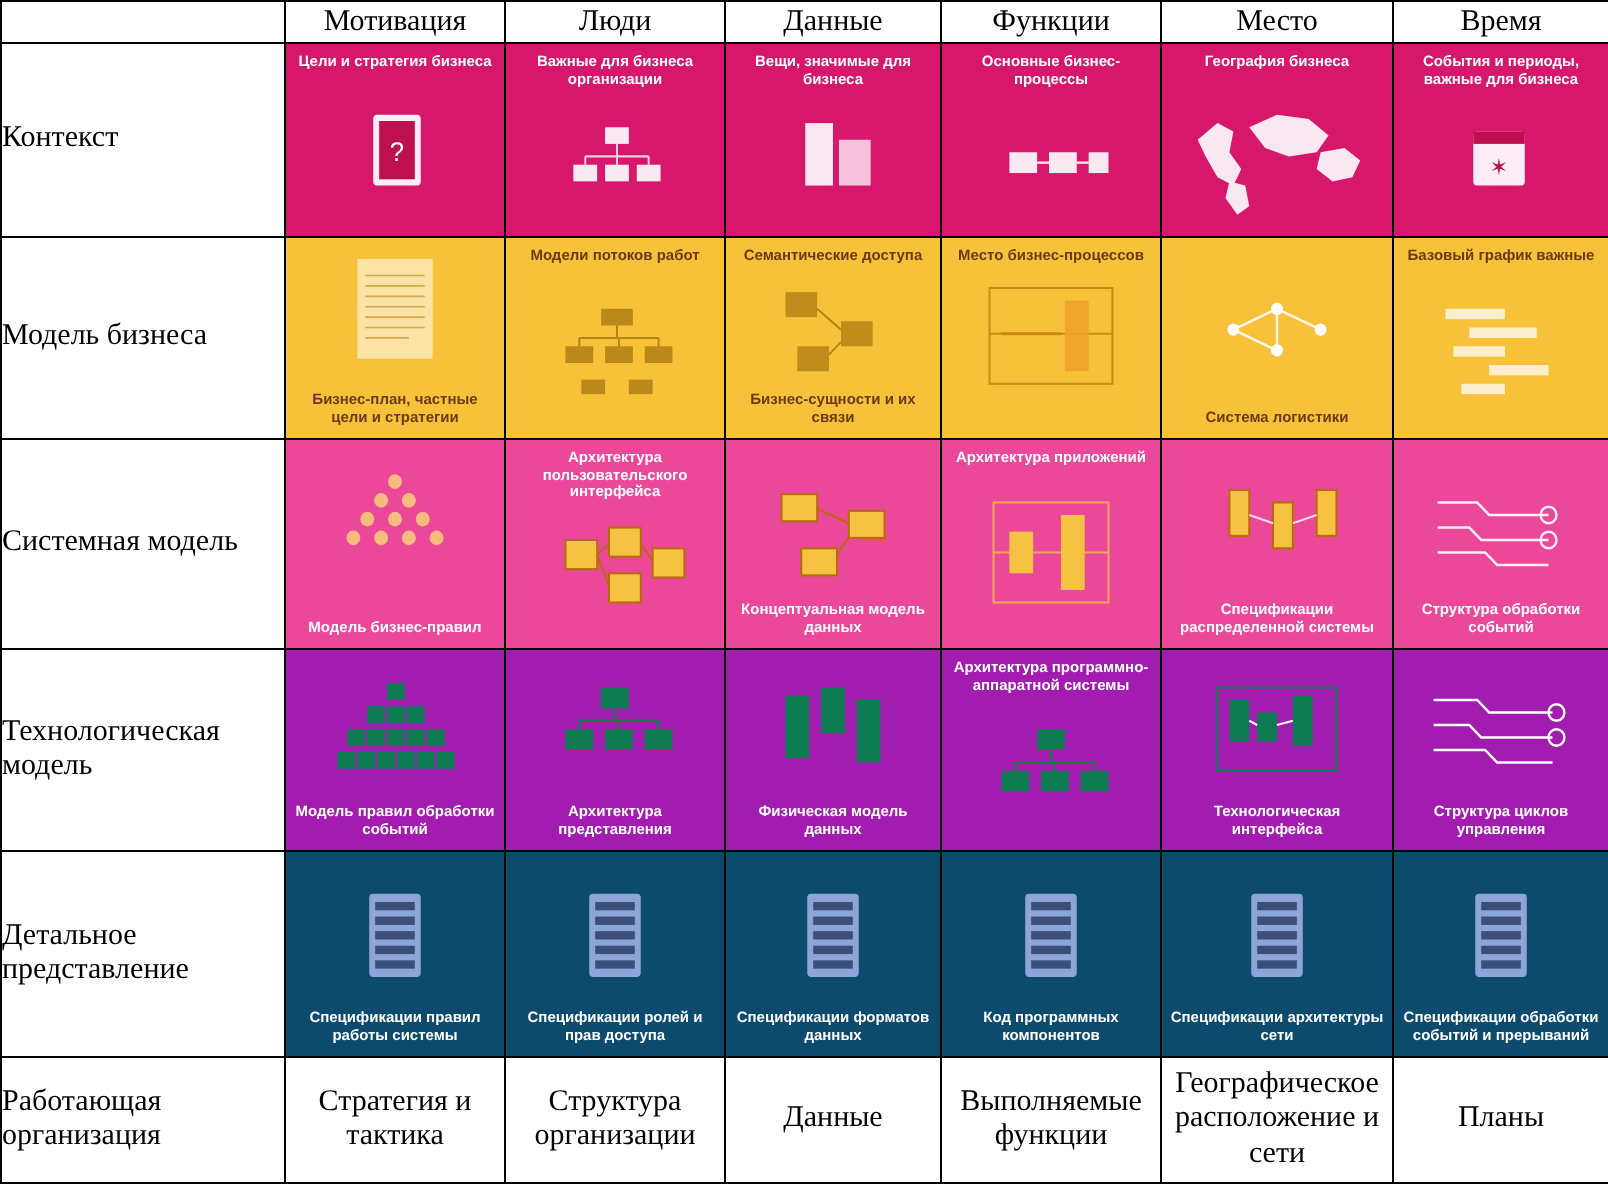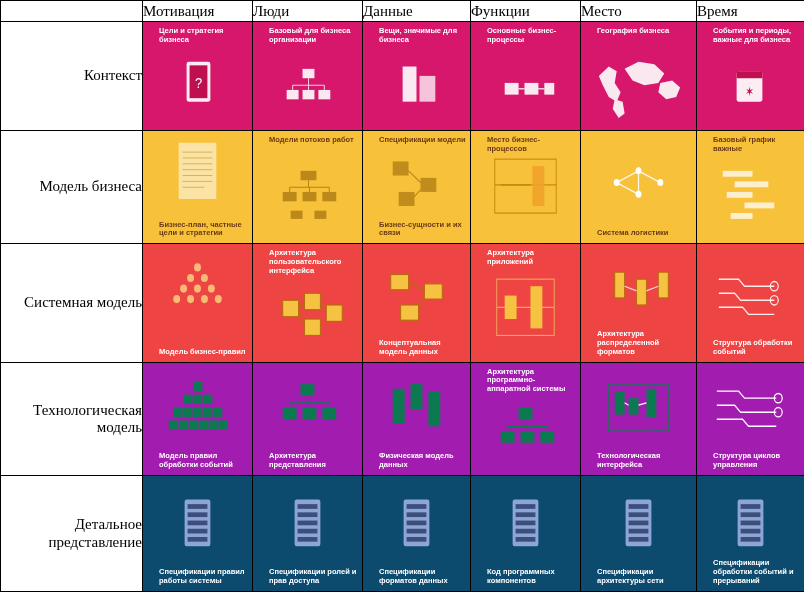--- a/index.html
+++ b/index.html
@@ -31,69 +31,69 @@
   col.c1 { width: 110px; }
   col.c2 { width: 110px; }
   col.c3 { width: 108px; }
   col.c4 { width: 110px; }
   col.c5 { width: 116px; }
   col.c6 { width: 108px; }
 
   thead th {
     font-size: 15px;
     font-weight: normal;
-    text-align: left;
+    text-align: center;
     padding: 6px 0 6px 8px;
     height: 20px;
     background: #ffffff;
     color: #000000;
   }
   th.corner { background: #ffffff; }
 
   td.rowlabel {
     font-size: 15px;
-    text-align: right;
+    text-align: left;
     padding-left: 8px;
     background: #ffffff;
     color: #000000;
     line-height: 1.15;
   }
 
   .cell {
     position: relative;
     width: 100%;
     height: 100%;
     box-sizing: border-box;
   }
   .cell .cap {
     position: absolute;
-    left: 12px;
+    left: 0;
     right: 0;
     font-family: "Liberation Sans", sans-serif;
     font-size: 7.5px;
     font-weight: bold;
     color: #ffffff;
     line-height: 1.18;
-    text-align: left;
+    text-align: center;
     padding: 0 4px;
     box-sizing: border-box;
   }
   .cap.top { top: 5px; }
   .cap.bottom { bottom: 5px; }
   .cap.dark { color: #6b3a16; }
 
   .art {
     position: absolute;
     left: 0; right: 0; top: 0; bottom: 0;
   }
 
   
   .bg-ctx { background: #d6176b; }
   .bg-biz { background: #f7c13a; }
-  .bg-sys { background: #ef4444; }
+  .bg-sys { background: #ec4899; }
   .bg-tech { background: #a21caf; }
   .bg-det { background: #0c4a6e; }
 
   td.plain {
     text-align: center;
     font-size: 15px;
     color: #000000;
     line-height: 1.15;
     background: #ffffff;
   }
@@ -153,21 +153,21 @@
               </g>
               <g stroke="#ffffff" stroke-width="1" opacity="0.8">
                 <line x1="56" y1="48" x2="56" y2="54"></line>
                 <line x1="40" y1="54" x2="72" y2="54"></line>
                 <line x1="40" y1="54" x2="40" y2="58"></line>
                 <line x1="56" y1="54" x2="56" y2="58"></line>
                 <line x1="72" y1="54" x2="72" y2="58"></line>
               </g>
             </svg>
           </div>
-          <div class="cap top">Базовый для бизнеса организации</div>
+          <div class="cap top">Важные для бизнеса организации</div>
         </div>
       </td>
 
       <td class="bg-ctx">
         <div class="cell">
           <div class="art">
             <svg width="100%" height="100%" viewBox="0 0 108 92" preserveAspectRatio="none">
               <rect x="40" y="38" width="14" height="30" fill="#ffffff" opacity="0.9"></rect>
               <rect x="57" y="46" width="16" height="22" fill="#ffffff" opacity="0.75"></rect>
             </svg>
@@ -281,21 +281,21 @@
                 <rect x="30" y="26" width="16" height="12"></rect>
                 <rect x="58" y="40" width="16" height="12"></rect>
                 <rect x="36" y="52" width="16" height="12"></rect>
               </g>
               <g stroke="#8b5a00" stroke-width="1" opacity="0.6">
                 <line x1="46" y1="34" x2="58" y2="44"></line>
                 <line x1="58" y1="50" x2="52" y2="56"></line>
               </g>
             </svg>
           </div>
-          <div class="cap top dark">Спецификации модели</div>
+          <div class="cap top dark">Семантические доступа</div>
           <div class="cap bottom dark">Бизнес-сущности и их связи</div>
         </div>
       </td>
 
       <td class="bg-biz">
         <div class="cell">
           <div class="art">
             <svg width="100%" height="100%" viewBox="0 0 110 96" preserveAspectRatio="none">
               <rect x="24" y="24" width="62" height="46" fill="none" stroke="#c98a10" stroke-width="1"></rect>
               <line x1="24" y1="46" x2="86" y2="46" stroke="#c98a10" stroke-width="1"></line>
@@ -434,21 +434,21 @@
                 <rect x="34" y="24" width="10" height="22"></rect>
                 <rect x="56" y="30" width="10" height="22"></rect>
                 <rect x="78" y="24" width="10" height="22"></rect>
               </g>
               <g stroke="#ffffff" stroke-width="1" opacity="0.8">
                 <line x1="44" y1="36" x2="56" y2="40"></line>
                 <line x1="66" y1="40" x2="78" y2="36"></line>
               </g>
             </svg>
           </div>
-          <div class="cap bottom">Архитектура распределенной форматов</div>
+          <div class="cap bottom">Спецификации распределенной системы</div>
         </div>
       </td>
 
       <td class="bg-sys">
         <div class="cell">
           <div class="art">
             <svg width="100%" height="100%" viewBox="0 0 108 100" preserveAspectRatio="none">
               <g stroke="#ffffff" stroke-width="1.2" fill="none" opacity="0.9">
                 <path d="M22 30 h20 l6 6 h30"></path>
                 <path d="M22 42 h16 l6 6 h34"></path>
@@ -697,15 +697,24 @@
                   <rect x="44" y="45" width="20" height="4"></rect>
                 <rect x="44" y="52" width="20" height="4"></rect>
               </g>
             </svg>
           </div>
           <div class="cap bottom">Спецификации обработки событий и прерываний</div>
         </div>
       </td>
     </tr>
 
+    <tr style="height:60px">
+      <td class="rowlabel">Работающая организация</td>
+      <td class="plain">Стратегия и тактика</td>
+      <td class="plain">Структура организации</td>
+      <td class="plain">Данные</td>
+      <td class="plain">Выполняемые функции</td>
+      <td class="plain">Географическое расположение и сети</td>
+      <td class="plain">Планы</td>
+    </tr>
 
   </tbody>
 </table>
 
 </body></html>

